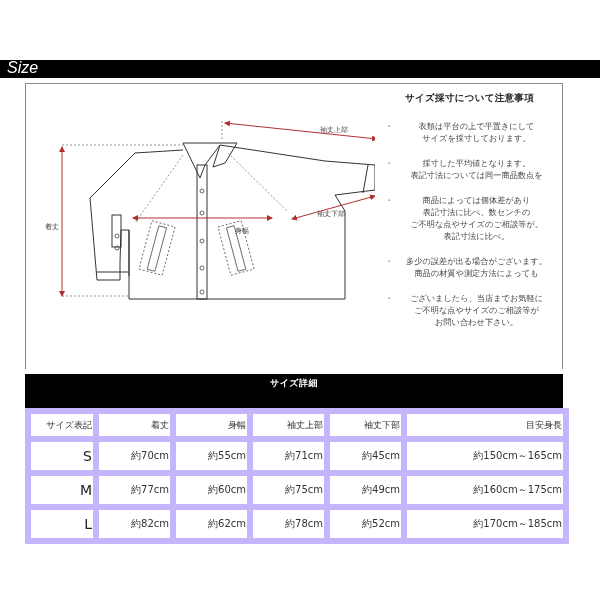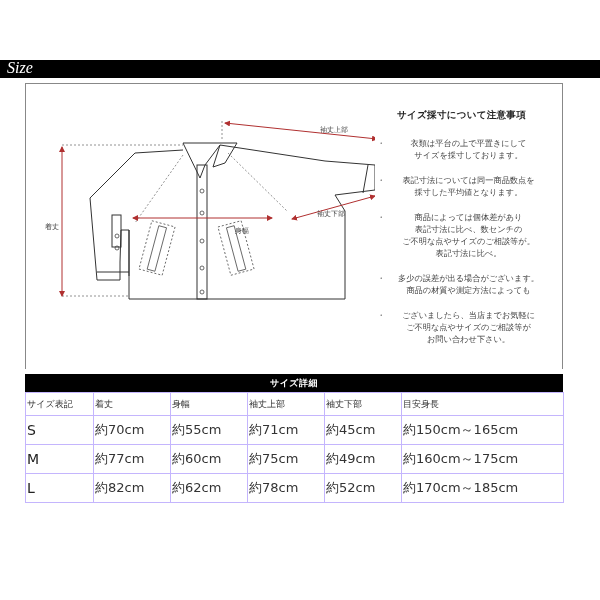--- a/index.html
+++ b/index.html
@@ -1,40 +1,40 @@
 <!DOCTYPE html>
 <html><head>
 <meta charset="utf-8">
 <style>
   html, body { margin: 0; padding: 0; background: #ffffff; }
   body { width: 600px; height: 600px; position: relative; overflow: hidden;
          font-family: "DejaVu Sans", "Liberation Sans", sans-serif; color: #222; }
 
   .size-band { position: absolute; left: 0; top: 60px; width: 600px; height: 18px; background: #000; }
   .size-band .label { position: absolute; left: 7px; top: -1px; color: #fff;
-         font-family: Liberation Serif, serif; font-style: italic; font-size: 16px; }
+         font-family: Liberation Sans, sans-serif; font-style: italic; font-size: 16px; }
 
   .frame { position: absolute; left: 25px; top: 83px; width: 536px; height: 285px;
            border: 1px solid #888; border-bottom: none; background: #fff; }
 
   .diagram { position: absolute; left: 25px; top: 83px; width: 350px; height: 285px; }
 
-  .notes { position: absolute; left: 374px; top: 92px; width: 175px; font-size: 8.2px; line-height: 12px; color: #444; margin-top: 17px; }
+  .notes { position: absolute; left: 382px; top: 92px; width: 175px; font-size: 8.2px; line-height: 12px; color: #444; }
   .notes .title { font-weight: bold; font-size: 9.5px; color: #222; text-align: center; margin-bottom: 16px; letter-spacing: 0.3px; }
   .notes .item { position: relative; padding-left: 14px; margin-bottom: 13px; }
   .notes .item .dot { position: absolute; left: 3px; top: 0; }
   .notes .item .line { display: block; white-space: nowrap; text-align: center; }
 
   .table-wrap { position: absolute; left: 25px; top: 374px; width: 538px; }
-  .tbl-head { background: #000; color: #fff; height: 18px; font-size: 9px; font-weight: bold;
+  .tbl-head { background: #000; color: #fff; height: 34px; font-size: 9px; font-weight: bold;
               text-align: center; line-height: 18px; letter-spacing: 0.5px; }
   table { border-collapse: collapse; width: 538px; table-layout: fixed; }
-  td, th { border: 1px solid #c4b5fd; text-align: left; font-weight: normal; color: #333; }
+  td, th { border: 6px solid #c4b5fd; text-align: right; font-weight: normal; color: #333; }
   th { height: 20px; font-size: 9px; }
-  td { height: 26px; font-size: 13px; }
+  td { height: 26px; font-size: 10px; }
   td.size { font-size: 14px; color: #222; }
 </style>
 </head>
 <body>
 
 <div class="size-band">
   <span class="label">Size</span>
 </div>
 
 <div class="frame"></div>
@@ -101,22 +101,22 @@
 
 <div class="notes">
   <div class="title">サイズ採寸について注意事項</div>
   <div class="item">
     <span class="dot">・</span>
     <span class="line">衣類は平台の上で平置きにして</span>
     <span class="line">サイズを採寸しております。</span>
   </div>
   <div class="item">
     <span class="dot">・</span>
+    <span class="line">採寸した平均値となります。</span>
     <span class="line">表記寸法については同一商品数点を</span>
-    <span class="line">採寸した平均値となります。</span>
   </div>
   <div class="item">
     <span class="dot">・</span>
     <span class="line">商品によっては個体差があり</span>
     <span class="line">表記寸法に比べ、数センチの</span>
     <span class="line">ご不明な点やサイズのご相談等が。</span>
     <span class="line">表記寸法に比べ。</span>
   </div>
   <div class="item">
     <span class="dot">・</span>

